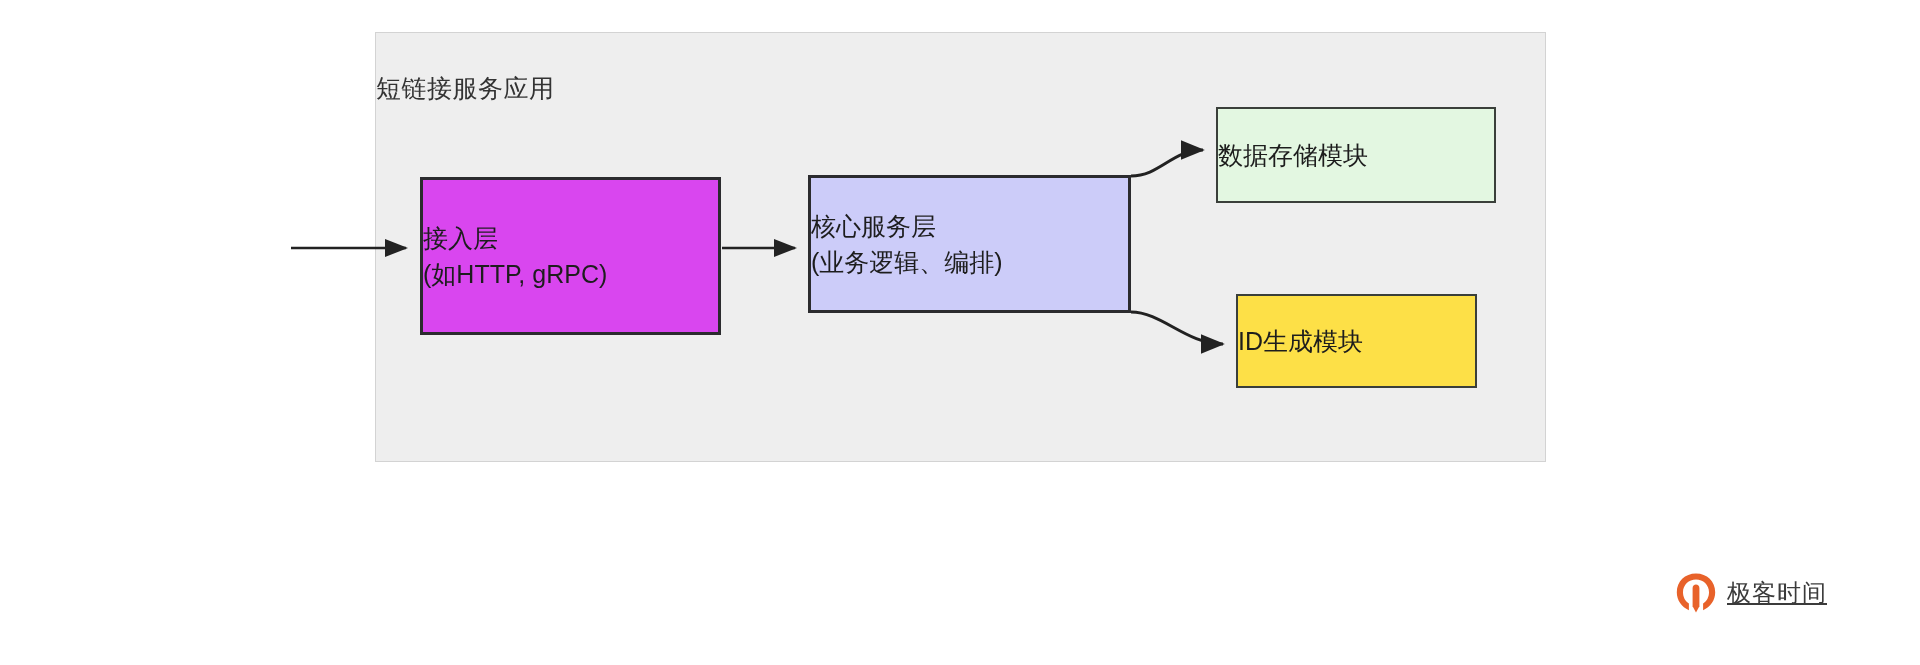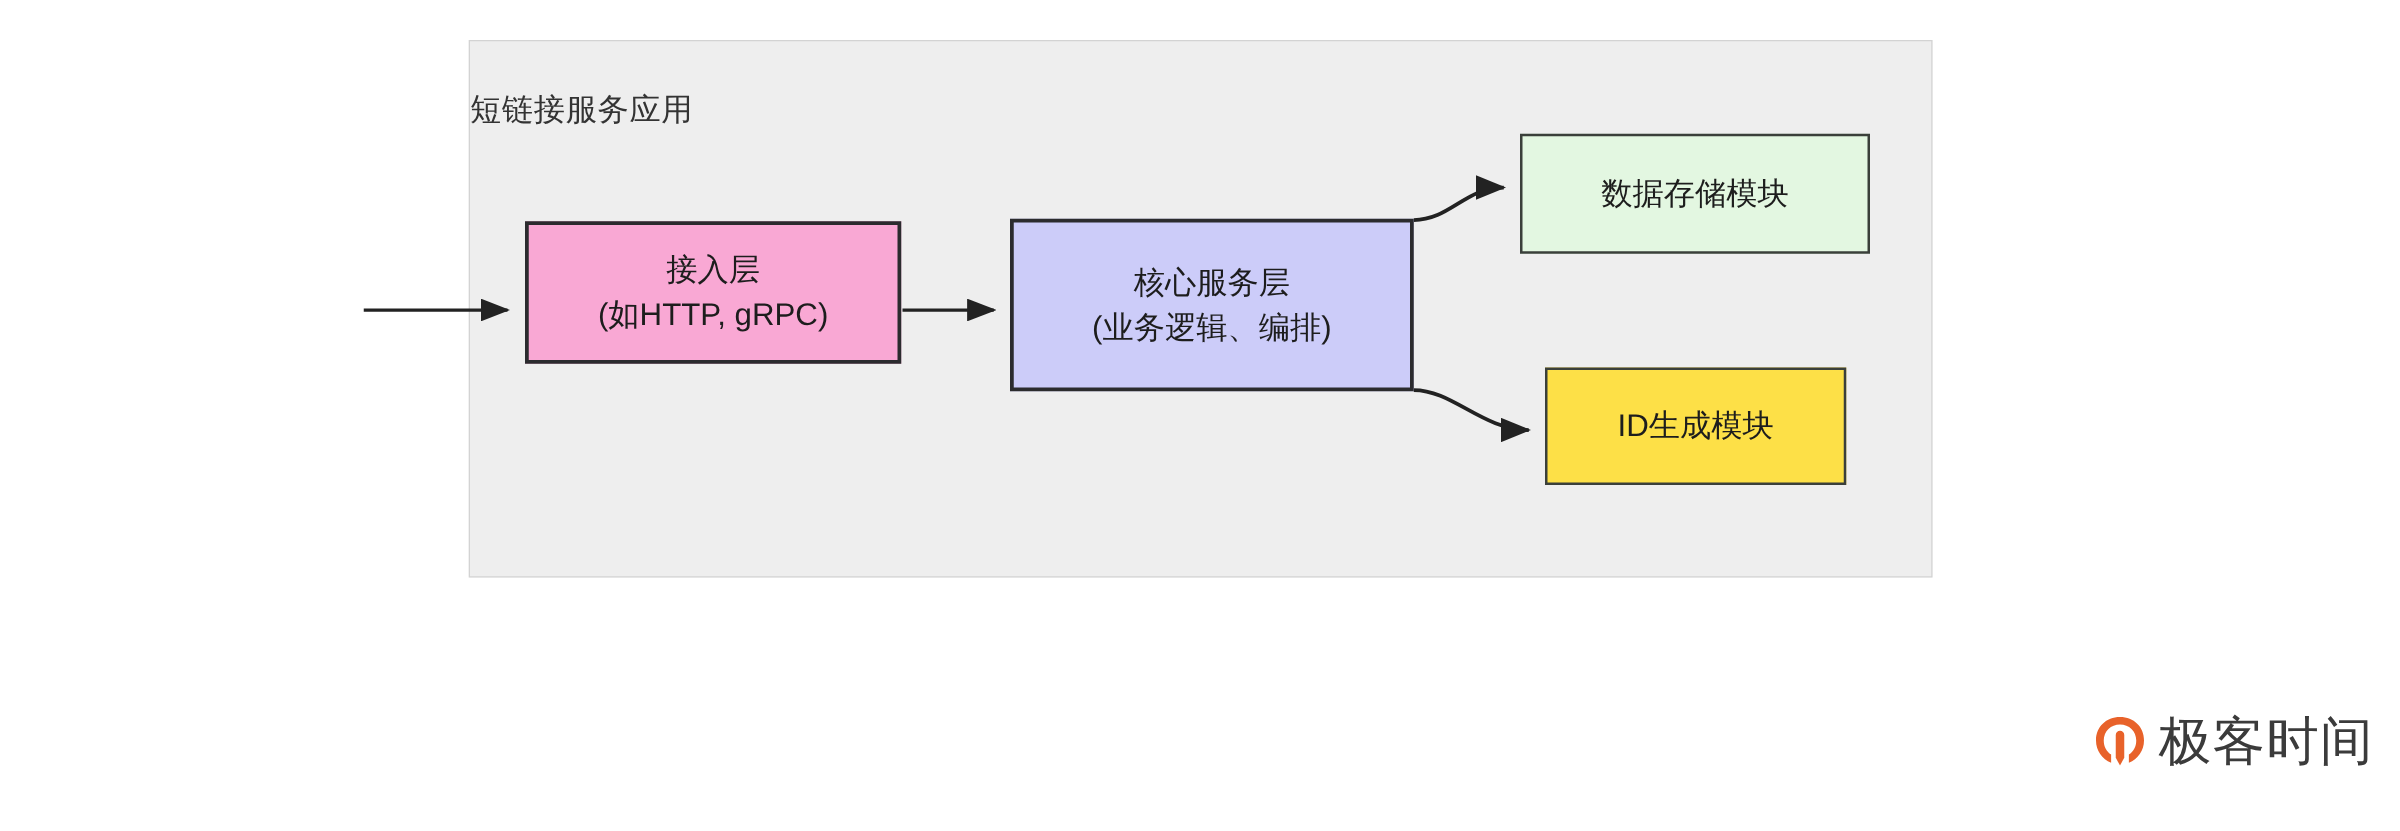--- a/index.html
+++ b/index.html
@@ -45,43 +45,43 @@
     color: #333333;
     letter-spacing: 0.5px;
   }
 
   
   .node {
     position: absolute;
     box-sizing: border-box;
     display: flex;
     flex-direction: column;
-    align-items: center;
+    align-items: flex-start;
     justify-content: center;
     text-align: center;
     font-size: 25px;
     line-height: 36px;
     color: #1d1d1d;
   }
   .node .line2 { font-size: 25px; }
 
   .node-user {
     left: 27px;
     top: 199px;
     width: 263px;
     height: 99px;
     background: #ffffff;
     border: 3px solid #3a3a41;
   }
   .node-access {
     left: 420px;
     top: 177px;
     width: 301px;
-    height: 114px;
-    background: #f9a8d4;
+    height: 158px;
+    background: #d946ef;
     border: 3px solid #2b2b2e;
   }
   .node-core {
     left: 808px;
     top: 175px;
     width: 323px;
     height: 138px;
     background: #ccccf9;
     border: 3px solid #2b2b2e;
   }
@@ -120,25 +120,26 @@
     display: flex;
     align-items: center;
     gap: 9px;
   }
   .brand-mark {
     width: 44px;
     height: 44px;
     flex: 0 0 auto;
   }
   .brand-text {
-    font-size: 42px;
+    font-size: 24px;
     line-height: 38px;
     color: #3b3b3b;
     letter-spacing: 1px;
     white-space: nowrap;
+    text-decoration: underline;
   }
 </style>
 </head>
 <body>
 
 <div id="canvas">
 
   <div class="app-container">
     <div class="app-container-title">短链接服务应用</div>
   </div>

